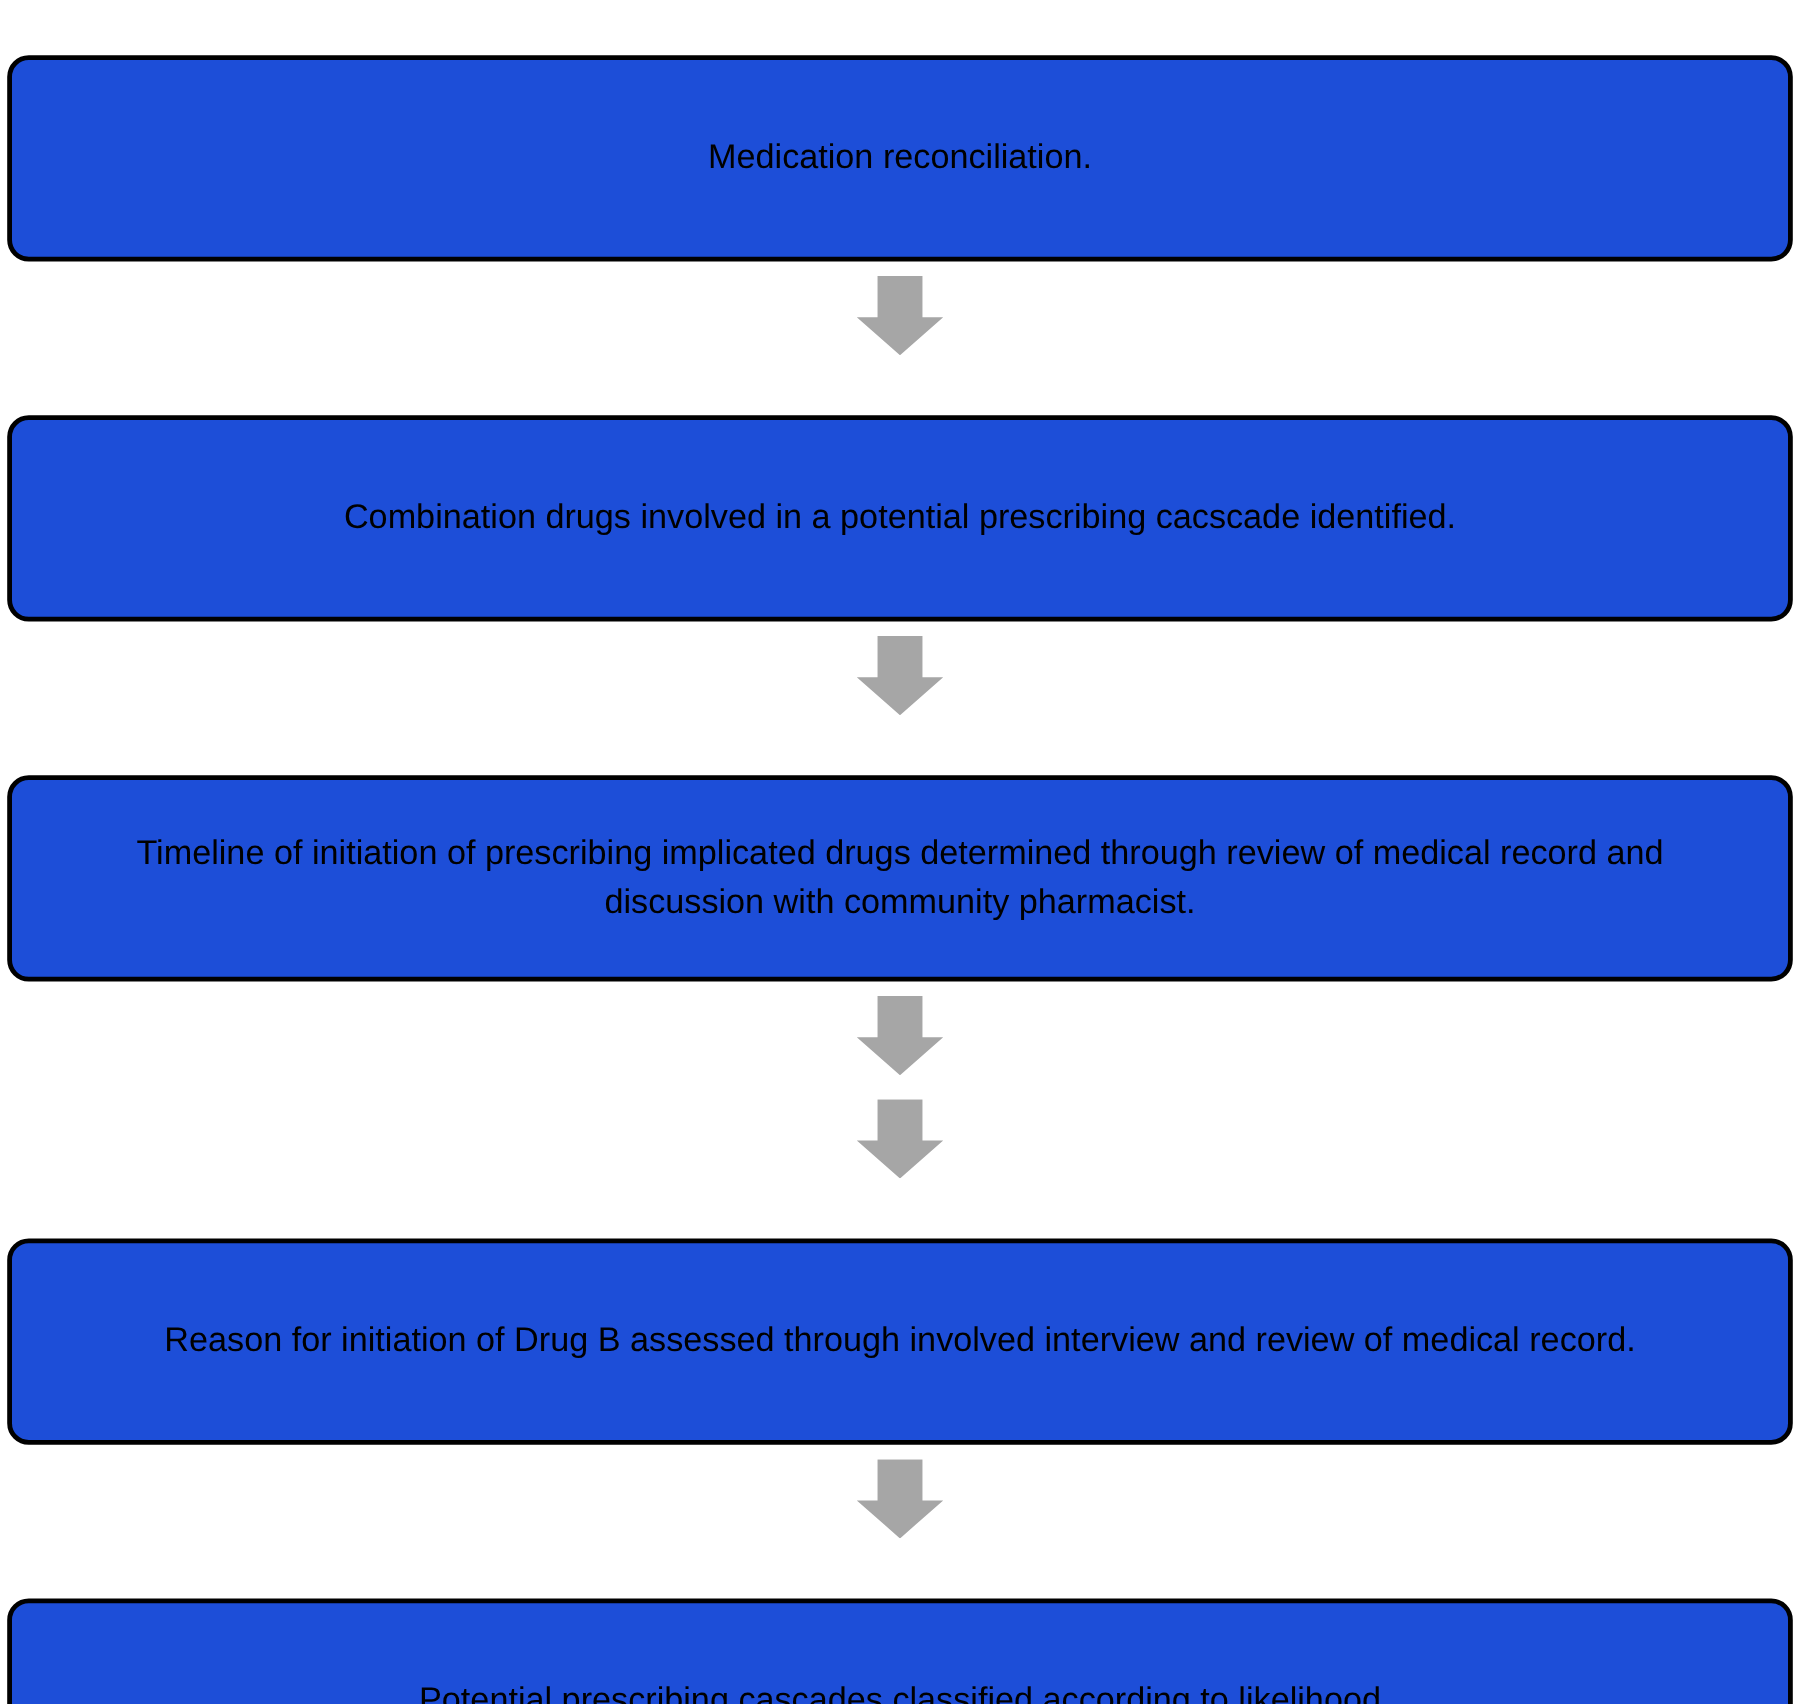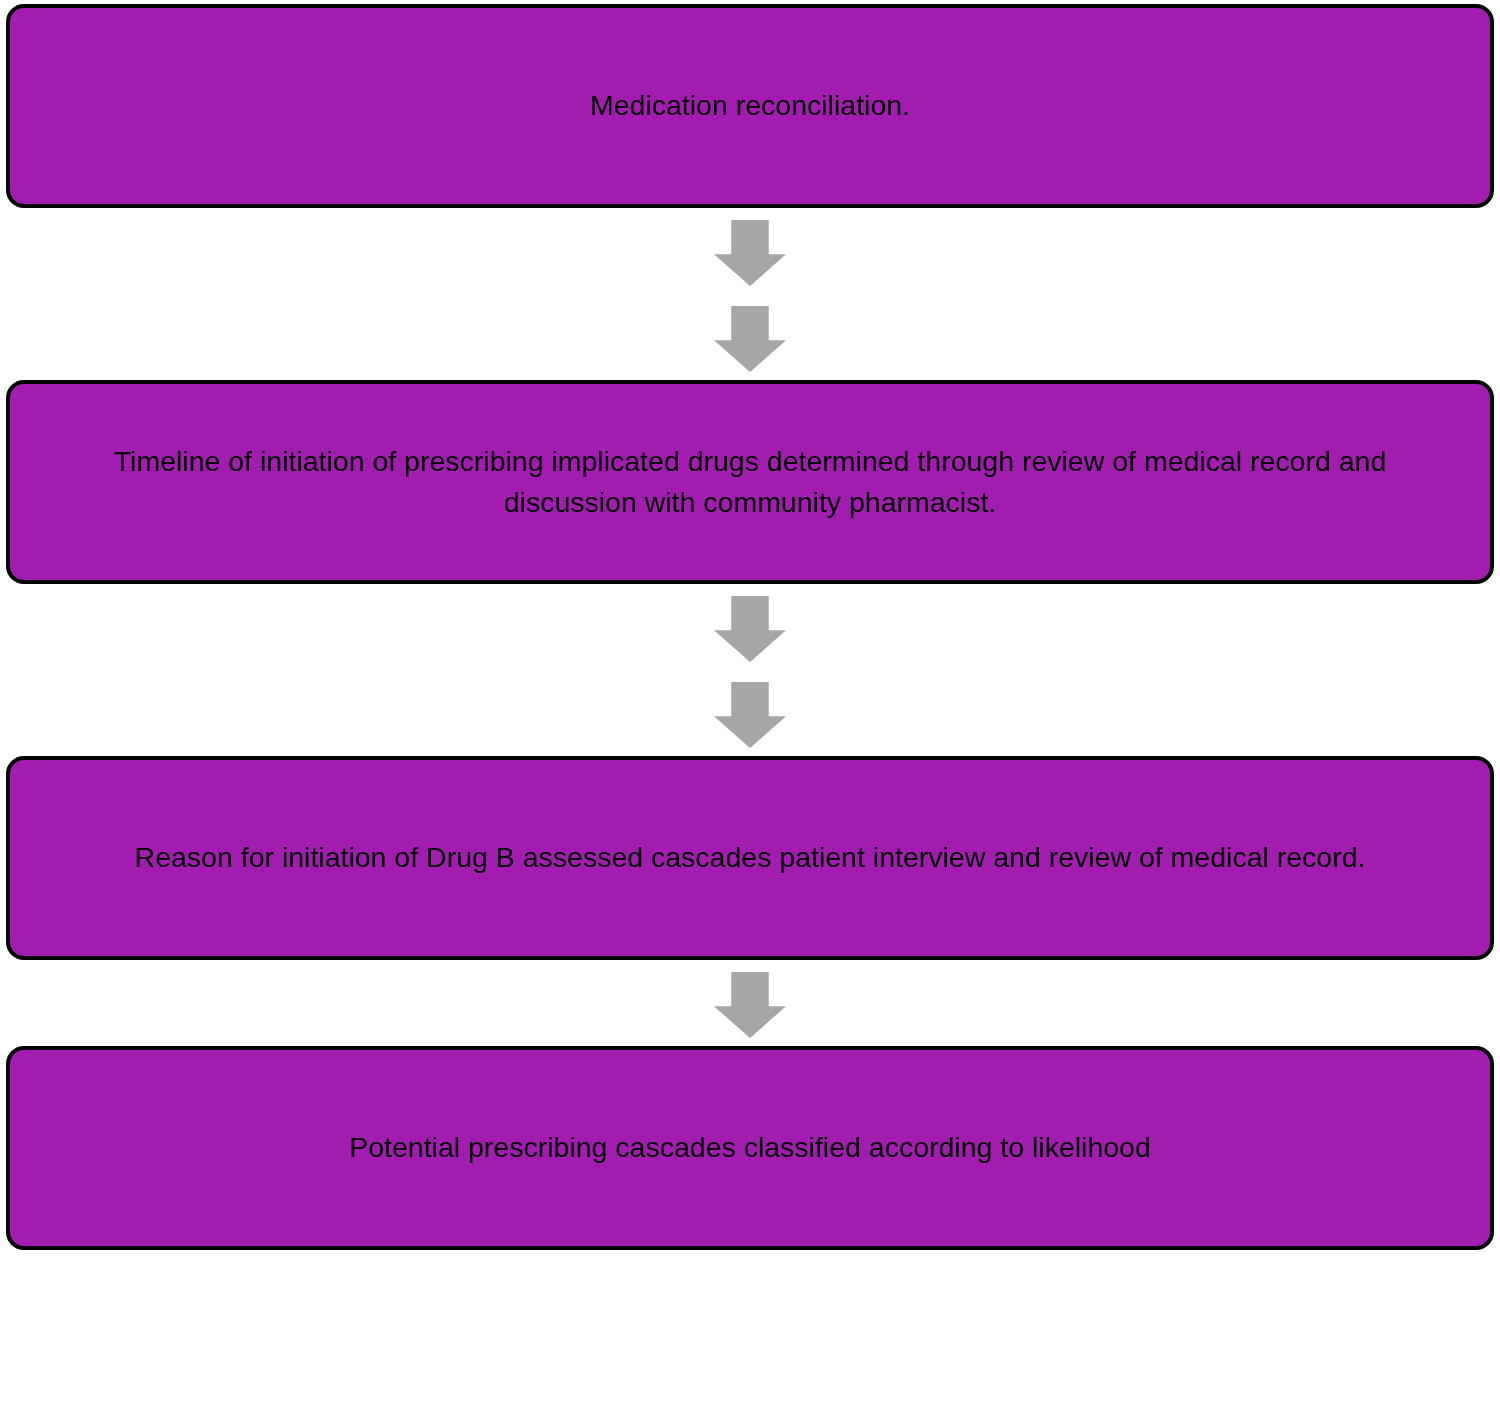--- a/index.html
+++ b/index.html
@@ -17,29 +17,30 @@
     box-sizing: border-box;
     width: 1500px;
     height: 1420px;
     padding: 4px 6px 0 6px;
     display: flex;
     flex-direction: column;
     align-items: stretch;
   }
   .flow-box {
     box-sizing: border-box;
-    height: 204px;
+    height: 172px;
     border: 4px solid #000000;
     border-radius: 18px;
-    background: #a21caf;
+    background: #1d4ed8;
     display: flex;
     align-items: center;
     justify-content: center;
     padding: 0 48px;
     flex-shrink: 0;
+    margin-top: 42px;
   }
   .box-text {
     display: block;
     text-align: center;
     font-size: 28.5px;
     line-height: 1.45;
     color: #000000;
   }
   .arrow {
     width: 72px;
@@ -54,34 +55,37 @@
 <body>
 
 <div class="canvas">
 
   <div class="flow-box">
     <span class="box-text">Medication reconciliation.</span>
   </div>
 
   <div class="arrow"></div>
 
+  <div class="flow-box">
+    <span class="box-text">Combination drugs involved in a potential prescribing cacscade identified.</span>
+  </div>
 
   <div class="arrow"></div>
 
   <div class="flow-box">
     <span class="box-text">Timeline of initiation of prescribing implicated drugs determined through review of medical record and discussion with community pharmacist.</span>
   </div>
 
   <div class="arrow"></div>
 
 
   <div class="arrow"></div>
 
   <div class="flow-box">
-    <span class="box-text">Reason for initiation of Drug B assessed cascades patient interview and review of medical record.</span>
+    <span class="box-text">Reason for initiation of Drug B assessed through involved interview and review of medical record.</span>
   </div>
 
   <div class="arrow"></div>
 
   <div class="flow-box">
     <span class="box-text">Potential prescribing cascades classified according to likelihood</span>
   </div>
 
 </div>
 

